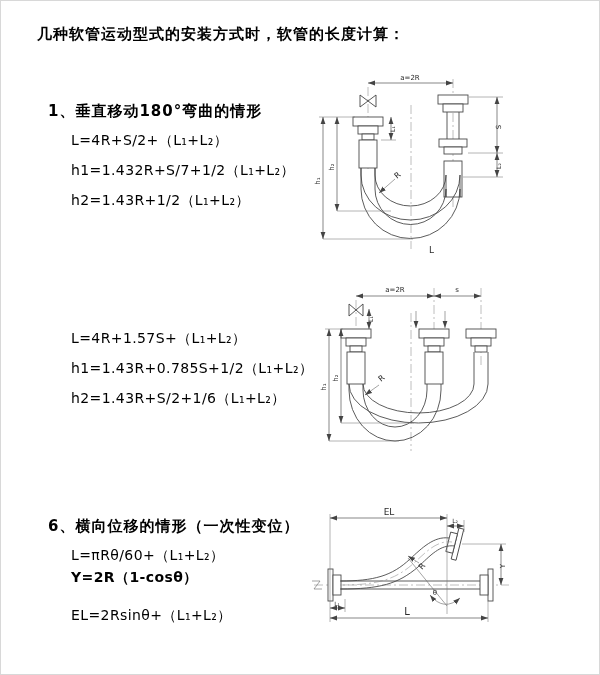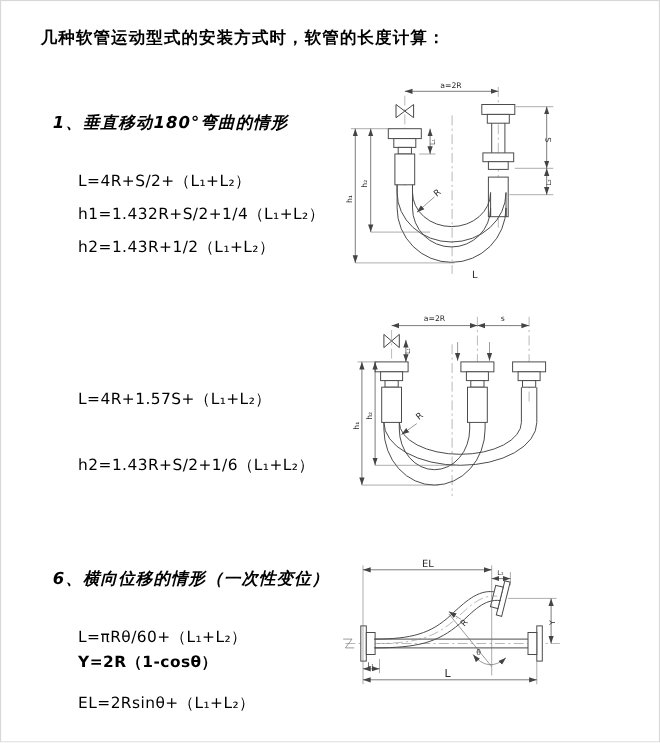--- a/index.html
+++ b/index.html
@@ -3,45 +3,46 @@
 <meta charset="utf-8">
 <style>
   html,body{margin:0;padding:0;background:#fff;}
   .page{
     position:relative;width:600px;height:675px;box-sizing:border-box;
     background:#ffffff;border:1px solid #d8d8d8;overflow:hidden;
     font-family:"DejaVu Sans",sans-serif;color:#000000;
   }
   .abs{position:absolute;white-space:nowrap;}
   .title{font-size:15px;font-weight:bold;letter-spacing:1px;}
-  .heading{font-size:15px;font-weight:bold;letter-spacing:1px;font-style:italic;}
-  .formula{font-size:14px;letter-spacing:.4px;margin-top:24px;}
+  .heading{font-size:15px;font-weight:bold;letter-spacing:1px;}
+  .formula{font-size:14px;letter-spacing:.4px;}
   svg{position:absolute;overflow:visible;}
   svg text{font-family:"DejaVu Sans",sans-serif;fill:#2b2b2b;}
   .hose{stroke:#4a4a4a;stroke-width:.9;fill:none;}
   .fit{fill:#ffffff;stroke:#4a4a4a;stroke-width:.9;}
   .dim{stroke:#555;stroke-width:.7;fill:none;}
   .ext{stroke:#777;stroke-width:.55;fill:none;}
   .cl{stroke:#8a8a8a;stroke-width:.55;fill:none;stroke-dasharray:9 3 2 3;}
   .valve{fill:none;stroke:#444;stroke-width:.9;}
   .thin{stroke:#666;stroke-width:.6;fill:none;}
 </style>
 </head>
 <body>
 
 <div class="page">
 
   <div class="abs title" style="left:36px;top:24px;">几种软管运动型式的安装方式时，软管的长度计算：</div>
 
   <div class="abs heading" style="left:47px;top:101px;">1、垂直移动180°弯曲的情形</div>
   <div class="abs formula" style="left:70px;top:131px;">L=4R+S/2+（L₁+L₂）</div>
-  <div class="abs formula" style="left:70px;top:161px;">h1=1.432R+S/2+1/4（L₁+L₂）</div>
+  <div class="abs formula" style="left:70px;top:161px;">h1=1.432R+S/7+1/2（L₁+L₂）</div>
   <div class="abs formula" style="left:70px;top:191px;">h2=1.43R+1/2（L₁+L₂）</div>
 
   <div class="abs formula" style="left:70px;top:329px;text-align:right;">L=4R+1.57S+（L₁+L₂）</div>
+  <div class="abs formula" style="left:70px;top:359px;">h1=1.43R+0.785S+1/2（L₁+L₂）</div>
   <div class="abs formula" style="left:70px;top:389px;">h2=1.43R+S/2+1/6（L₁+L₂）</div>
 
   <div class="abs heading" style="left:47px;top:516px;">6、横向位移的情形（一次性变位）</div>
   <div class="abs formula" style="left:70px;top:546px;">L=πRθ/60+（L₁+L₂）</div>
   <div class="abs formula" style="left:70px;top:568px;font-weight:bold;">Y=2R（1-cosθ）</div>
   <div class="abs formula" style="left:70px;top:606px;">EL=2Rsinθ+（L₁+L₂）</div>
 
   <svg style="left:310px;top:70px;" width="287" height="196" viewBox="0 0 287 196">
     <defs>
       <pattern id="hb1" width="3.5" height="3.5" patternUnits="userSpaceOnUse">

